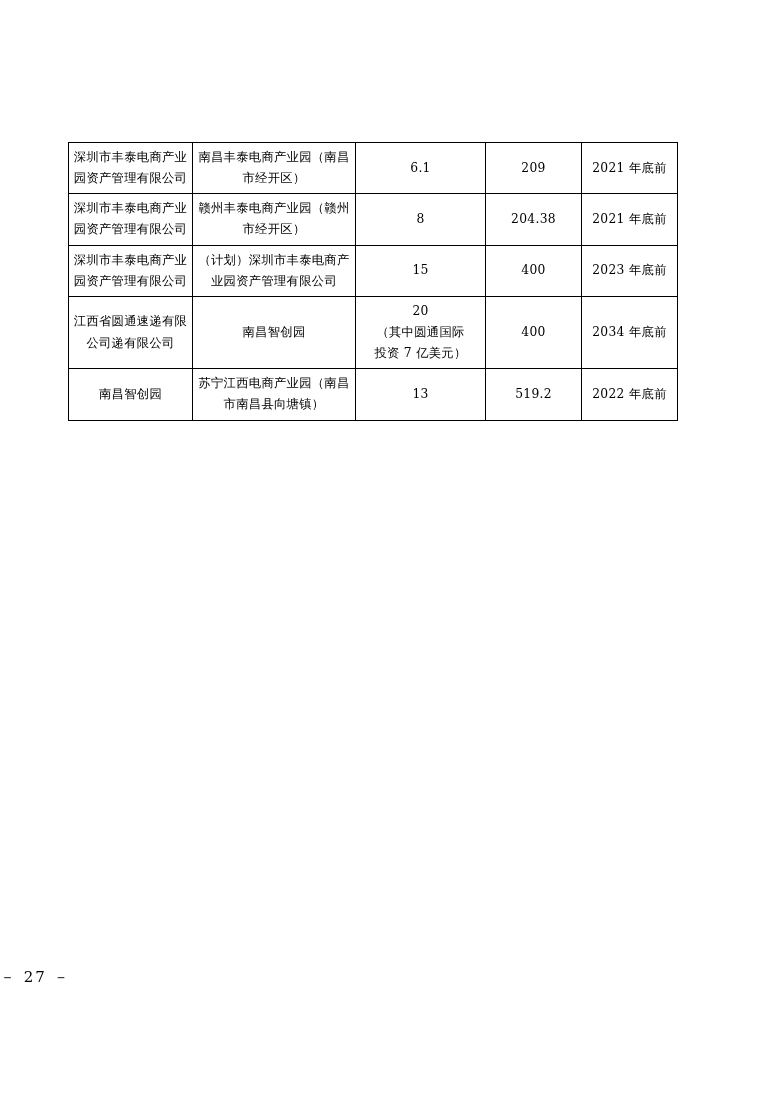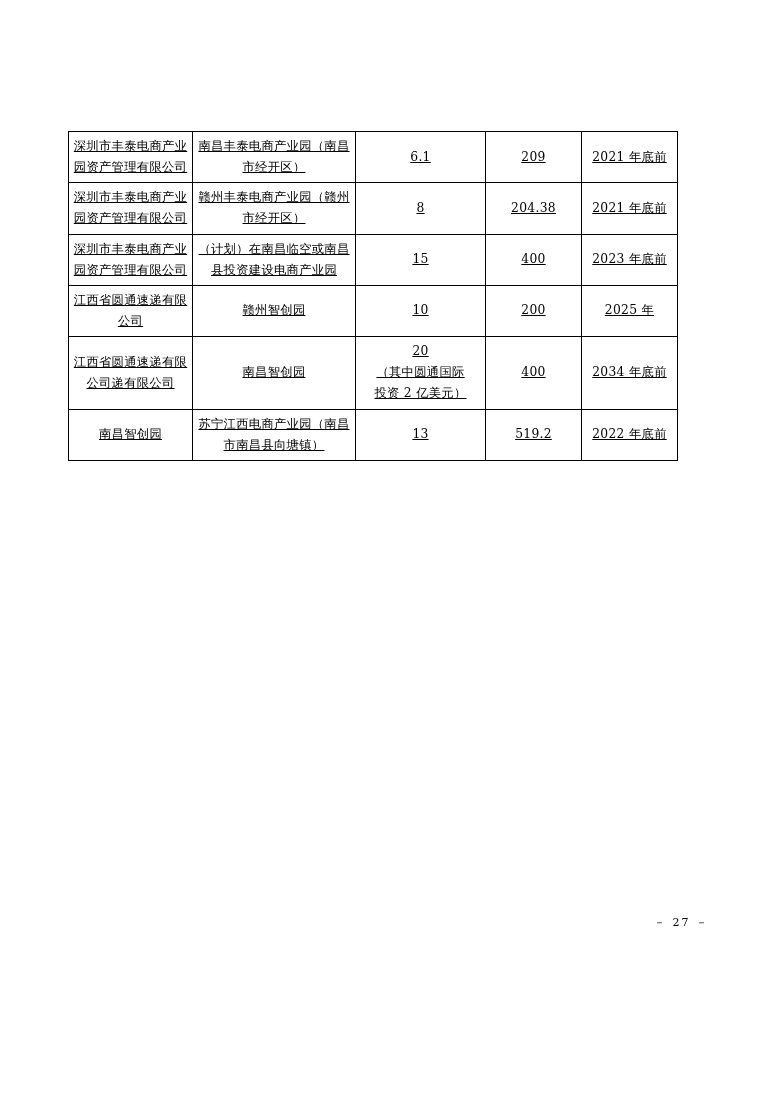--- a/index.html
+++ b/index.html
@@ -21,23 +21,22 @@
     left: 0;
     top: 0;
     width: 777px;
     height: 1100px;
     box-sizing: border-box;
   }
 
   .table-wrap {
     position: absolute;
     left: 68px;
-    top: 131px;
+    top: 142px;
     width: 609px;
-    text-decoration: underline;
   }
 
   table.doc-table {
     border-collapse: collapse;
     width: 609px;
     table-layout: fixed;
   }
 
   table.doc-table td {
     border: 1px solid #000000;
@@ -67,24 +66,24 @@
     letter-spacing: 0.2px;
   }
 
   .num-line {
     display: block;
   }
 
   .page-number {
     position: absolute;
     left: 0;
-    top: 915px;
+    top: 968px;
     width: 709px;
-    text-align: right;
-    font-size: 11px;
+    text-align: left;
+    font-size: 15px;
     letter-spacing: 2px;
   }
 </style>
 </head>
 <body>
 
 <div class="page">
 
   <div class="table-wrap">
     <table class="doc-table">
@@ -105,39 +104,32 @@
         </tr>
         <tr>
           <td class="cell-company">深圳市丰泰电商产业园资产管理有限公司</td>
           <td class="cell-park">赣州丰泰电商产业园（赣州市经开区）</td>
           <td class="cell-num">8</td>
           <td class="cell-area">204.38</td>
           <td class="cell-time">2021 年底前</td>
         </tr>
         <tr>
           <td class="cell-company">深圳市丰泰电商产业园资产管理有限公司</td>
-          <td class="cell-park">（计划）在南昌临空或南昌县投资建设电商产业园</td>
+          <td class="cell-park">（计划）深圳市丰泰电商产业园资产管理有限公司</td>
           <td class="cell-num">15</td>
           <td class="cell-area">400</td>
           <td class="cell-time">2023 年底前</td>
-        </tr>
-        <tr>
-          <td class="cell-company">江西省圆通速递有限公司</td>
-          <td class="cell-park">赣州智创园</td>
-          <td class="cell-num">10</td>
-          <td class="cell-area">200</td>
-          <td class="cell-time">2025 年</td>
         </tr>
         <tr>
           <td class="cell-company">江西省圆通速递有限公司递有限公司</td>
           <td class="cell-park">南昌智创园</td>
           <td class="cell-num">
             <span class="num-line">20</span>
             <span class="num-line">（其中圆通国际</span>
-            <span class="num-line">投资 2 亿美元）</span>
+            <span class="num-line">投资 7 亿美元）</span>
           </td>
           <td class="cell-area">400</td>
           <td class="cell-time">2034 年底前</td>
         </tr>
         <tr>
           <td class="cell-company">南昌智创园</td>
           <td class="cell-park">苏宁江西电商产业园（南昌市南昌县向塘镇）</td>
           <td class="cell-num">13</td>
           <td class="cell-area">519.2</td>
           <td class="cell-time">2022 年底前</td>

